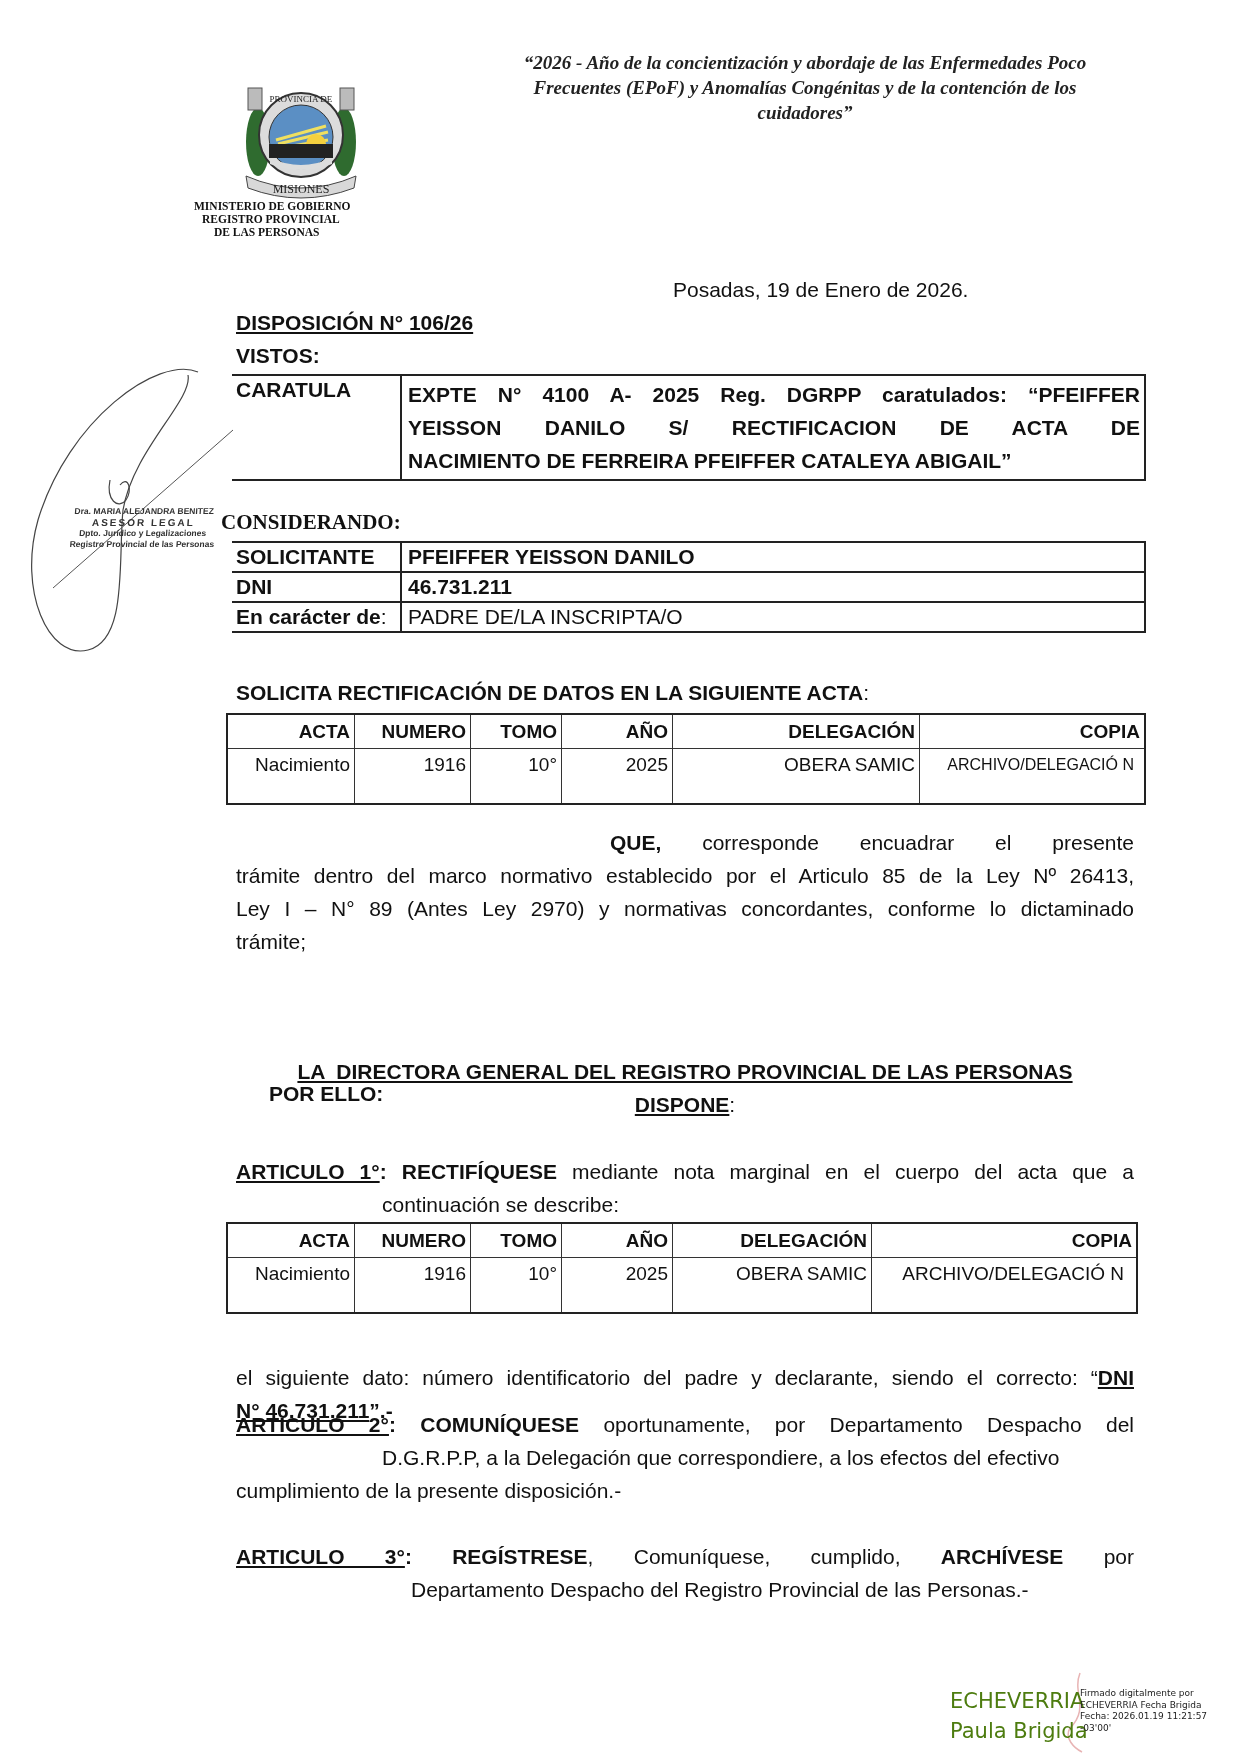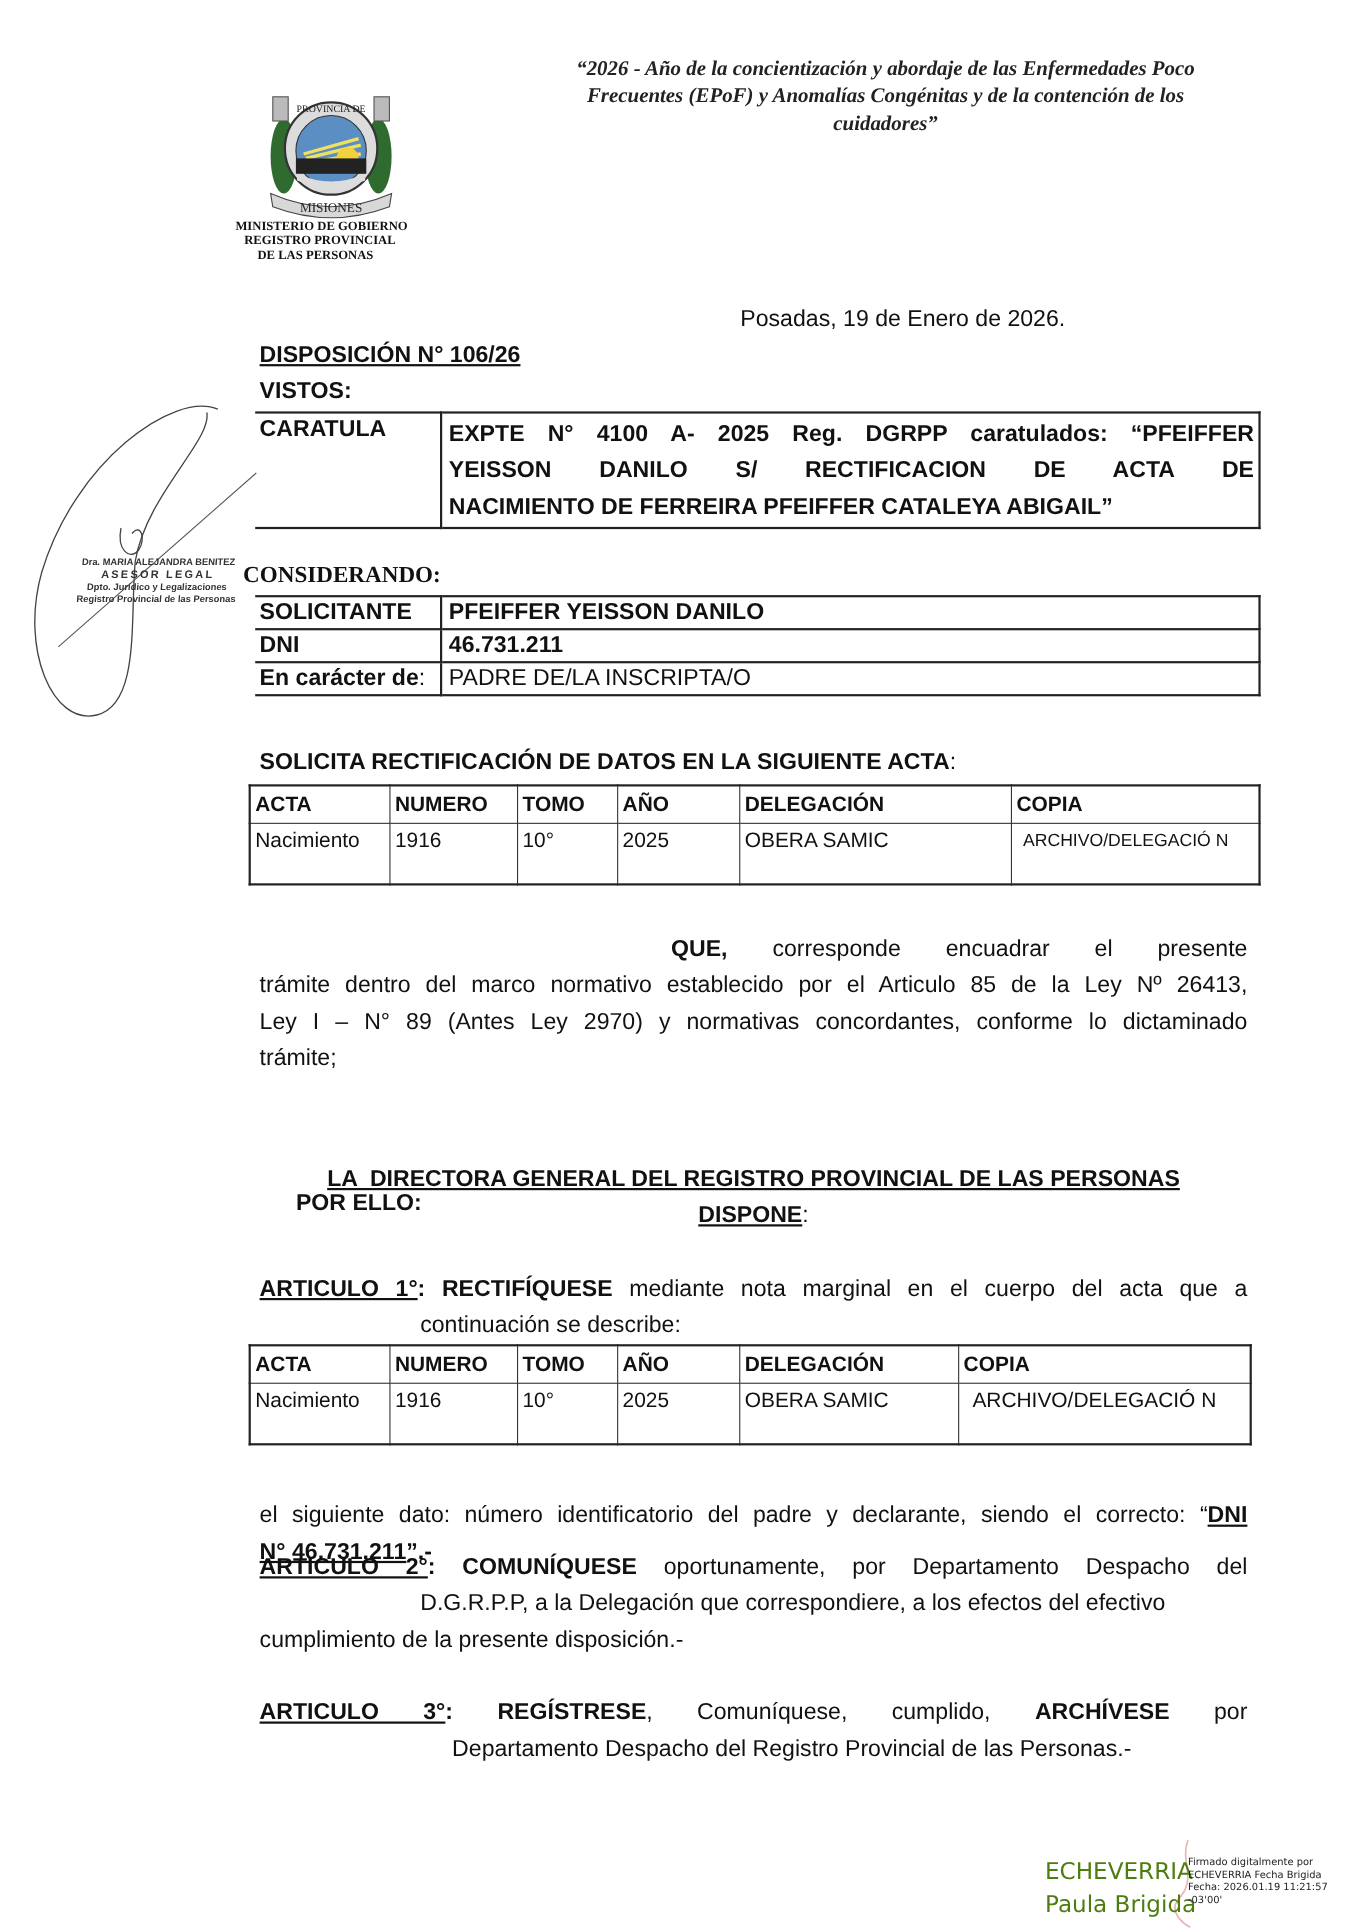--- a/index.html
+++ b/index.html
@@ -1,35 +1,35 @@
 <!DOCTYPE html>
 <html><head>
 <meta charset="utf-8">
 <style>
   html, body { margin:0; padding:0; background:#ffffff; }
   body { width:1242px; height:1755px; position:relative; overflow:hidden; font-family:"Liberation Sans", sans-serif; color:#111; }
   .abs { position:absolute; }
   .header-quote { left:510px; top:50px; width:590px; font-family:"Liberation Serif", serif; font-style:italic; font-weight:bold; font-size:19px; line-height:25px; text-align:center; color:#222; }
   .seal { left:236px; top:80px; width:130px; height:122px; }
-  .ministry { left:214px; top:200px; font-family:"Liberation Serif", serif; font-weight:bold; font-size:11.5px; line-height:13px; color:#111; }
+  .ministry { left:194px; top:200px; font-family:"Liberation Serif", serif; font-weight:bold; font-size:11.5px; line-height:13px; color:#111; }
   .ministry div { white-space:pre; }
   .stamp { left:8px; top:360px; width:235px; height:300px; }
   .stamp-text { left:68px; top:506px; width:150px; font-size:8.5px; font-weight:bold; line-height:11px; text-align:center; color:#333; transform:skewX(-4deg); }
   .date { left:673px; top:278px; font-size:21px; }
   .txt { font-size:21px; line-height:33px; }
   .b { font-weight:bold; }
   .u { text-decoration:underline; }
   table { border-collapse:collapse; }
   .kv { left:232px; width:914px; }
   .kv td { border:2px solid #222; border-left:none; border-right:none; font-size:21px; padding:2px 4px; vertical-align:top; }
   .kv td.k { width:160px; font-weight:bold; border-right:2px solid #222; }
   .kv td.v { padding-left:6px; }
   .kv-right { border-right:2px solid #222 !important; }
   .grid { border:2px solid #222; }
-  .grid th, .grid td { border:1.5px solid #333; font-size:19px; text-align:left; padding:2px 4px; }
+  .grid th, .grid td { border:1.5px solid #333; font-size:19px; text-align:right; padding:2px 4px; }
   .grid th { font-weight:bold; height:29px; }
   .grid td { vertical-align:top; height:50px; line-height:28px; }
   .grid td.small { font-size:16px; line-height:28px; }
   .just { text-align:justify; }
   .sig-name { left:950px; top:1686px; font-size:21px; line-height:30px; color:#4d7c0f; font-family:"DejaVu Sans", sans-serif; }
   .sig-meta { left:1080px; top:1688px; font-size:9px; line-height:11.5px; color:#222; font-family:"DejaVu Sans", sans-serif; }
   .sig-mark { left:1062px; top:1668px; width:30px; height:87px; }
 </style>
 </head>
 <body>
@@ -126,21 +126,21 @@
     <td>1916</td>
     <td>10°</td>
     <td>2025</td>
     <td>OBERA SAMIC</td>
     <td class="small" style="word-break:break-all; padding:2px 10px;">ARCHIVO/DELEGACIÓ N</td>
   </tr>
 </tbody>
   </table>
 
 <div class="abs txt just" style="left:236px; top:826px; width:898px;">
-  <div style="padding-left:374px; text-align-last:justify;margin-top:20px;"><span class="b">QUE,</span> <span>corresponde encuadrar el presente</span></div>
+  <div style="padding-left:374px; text-align-last:justify;"><span class="b">QUE,</span> <span>corresponde encuadrar el presente</span></div>
   <div style="text-align-last:justify">trámite dentro del marco normativo establecido por el Articulo 85 de la Ley Nº 26413,</div>
   <div style="text-align-last:justify">Ley I – N° 89 (Antes Ley 2970) y normativas concordantes, conforme lo dictaminado</div>
   <div>trámite;</div>
 </div>
 
 <div class="abs txt b" style="left:236px; top:1077px;margin-left:33px;">POR ELLO:</div>
 <div class="abs txt b u" style="left:236px; top:1055px; width:898px; text-align:center; white-space:pre;">LA  DIRECTORA GENERAL DEL REGISTRO PROVINCIAL DE LAS PERSONAS</div>
 <div class="abs txt" style="left:236px; top:1088px; width:898px; text-align:center;"><span class="b u">DISPONE</span><span>:</span></div>
 
 <div class="abs txt" style="left:236px; top:1155px; width:898px; text-align:justify; text-align-last:justify;">

